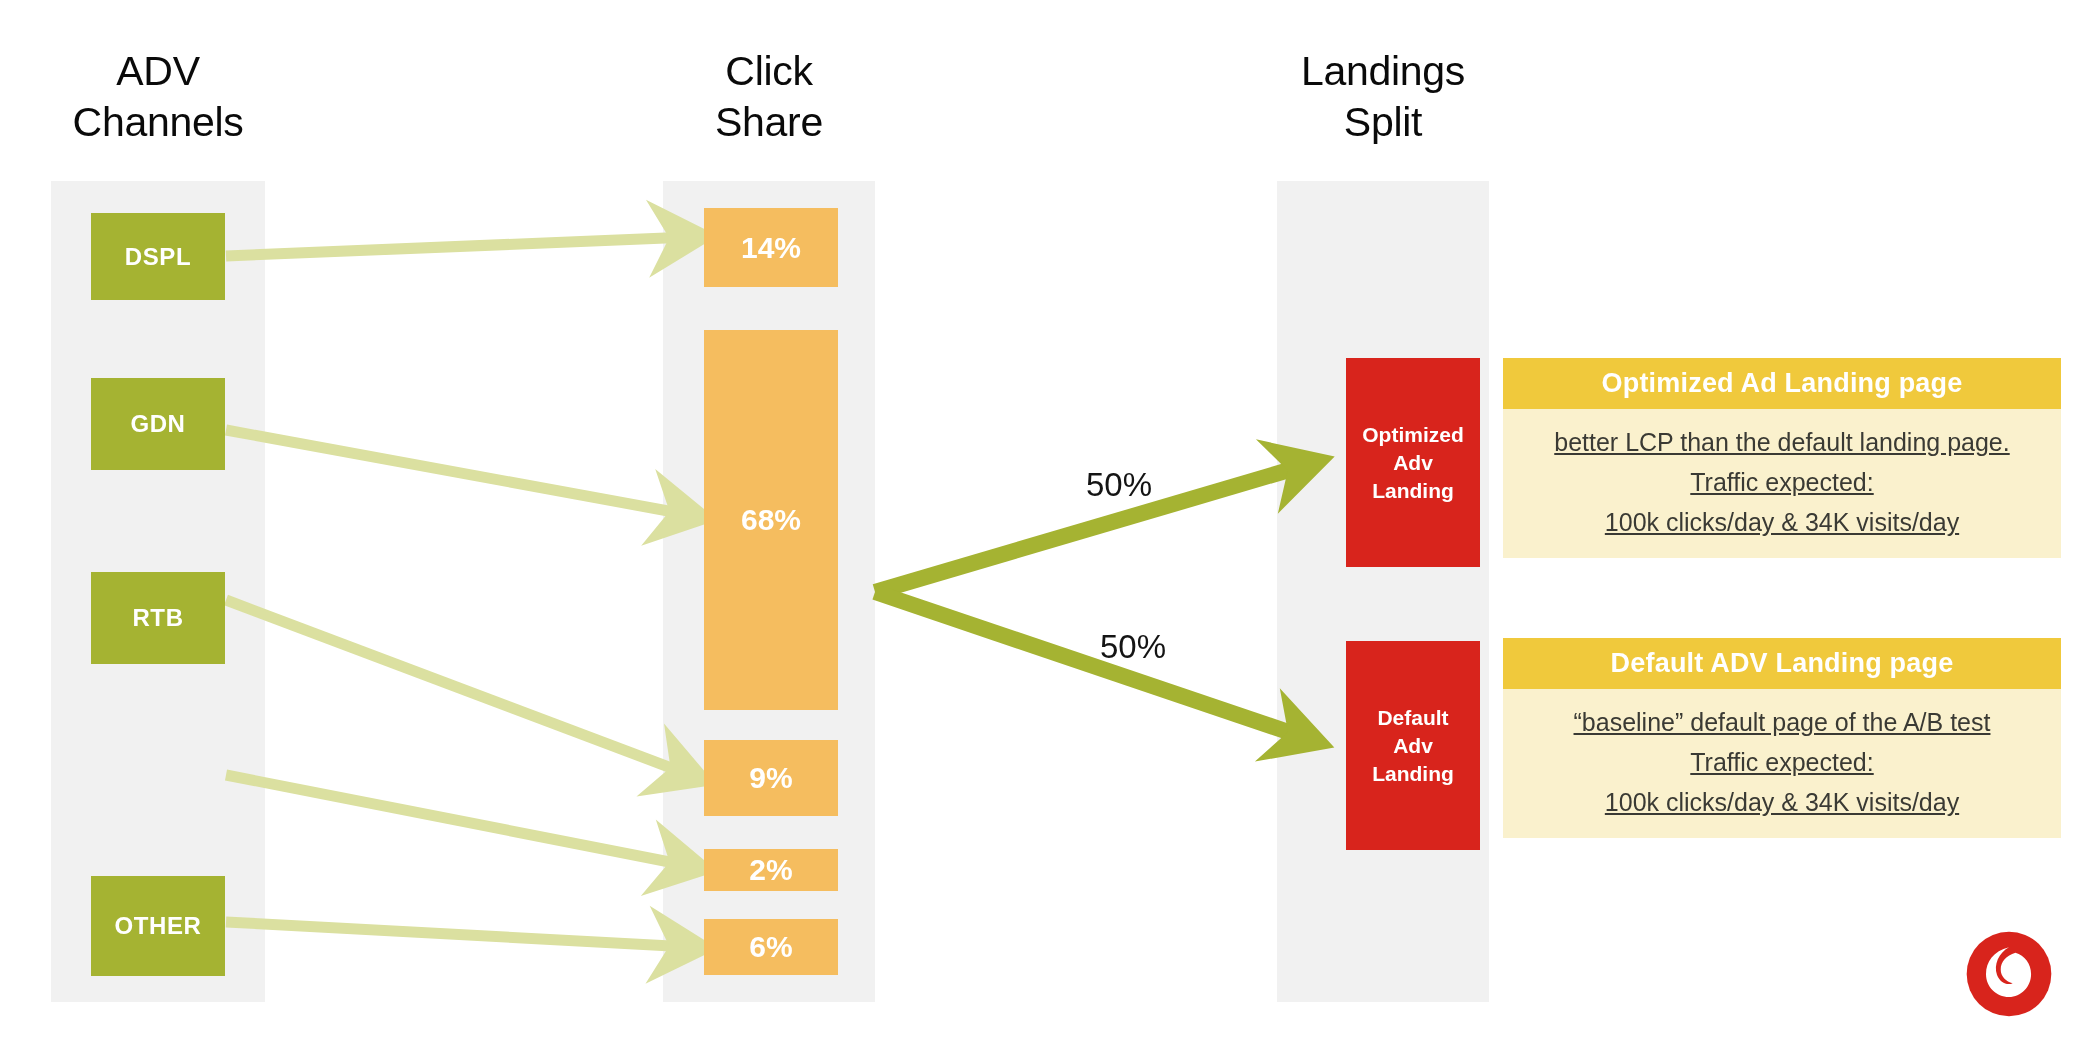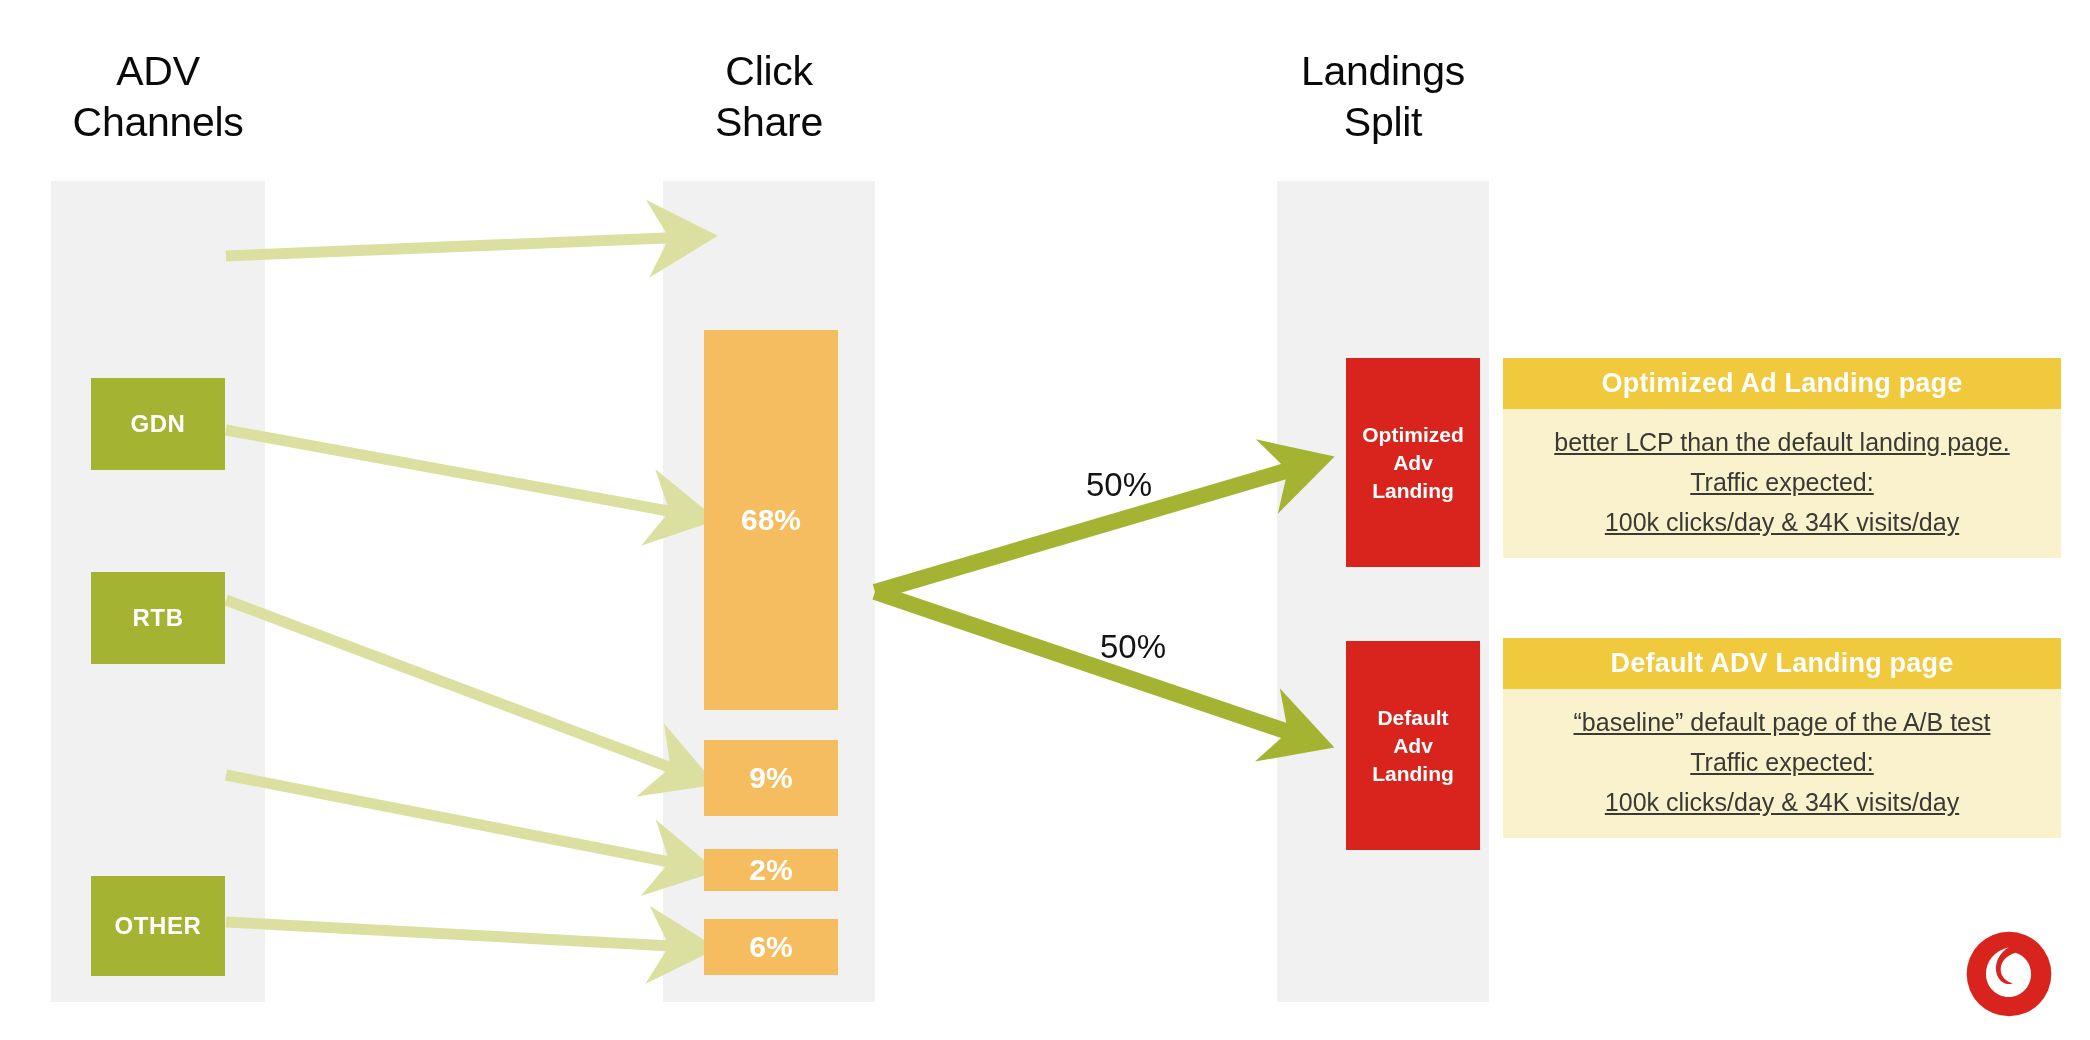--- a/index.html
+++ b/index.html
@@ -143,24 +143,26 @@
       <line x1="226" y1="775" x2="690" y2="866" marker-end="url(#ah-thin)"></line>
       <line x1="226" y1="922" x2="690" y2="947" marker-end="url(#ah-thin)"></line>
     </g>
 
     <g stroke="#a5b332" stroke-width="16" fill="none" stroke-linecap="butt" stroke-linejoin="miter">
       <path d="M875,592 L1306,465" marker-end="url(#ah-thick)"></path>
       <path d="M875,592 L1306,738" marker-end="url(#ah-thick)"></path>
     </g>
   </svg>
 
+  <div class="chan-box" style="top:213px;height:87px">DSPL</div>
   <div class="chan-box" style="top:378px;height:92px">GDN</div>
   <div class="chan-box" style="top:572px;height:92px">RTB</div>
   <div class="chan-box" style="top:876px;height:100px">OTHER</div>
 
+  <div class="click-bar" style="top:208px;height:79px">14%</div>
   <div class="click-bar" style="top:330px;height:380px">68%</div>
   <div class="click-bar" style="top:740px;height:76px">9%</div>
   <div class="click-bar" style="top:849px;height:42px">2%</div>
   <div class="click-bar" style="top:919px;height:56px">6%</div>
 
   <div class="landing-box" style="top:358px;height:209px">Optimized
 Adv
 Landing</div>
   <div class="landing-box" style="top:641px;height:209px">Default
 Adv

